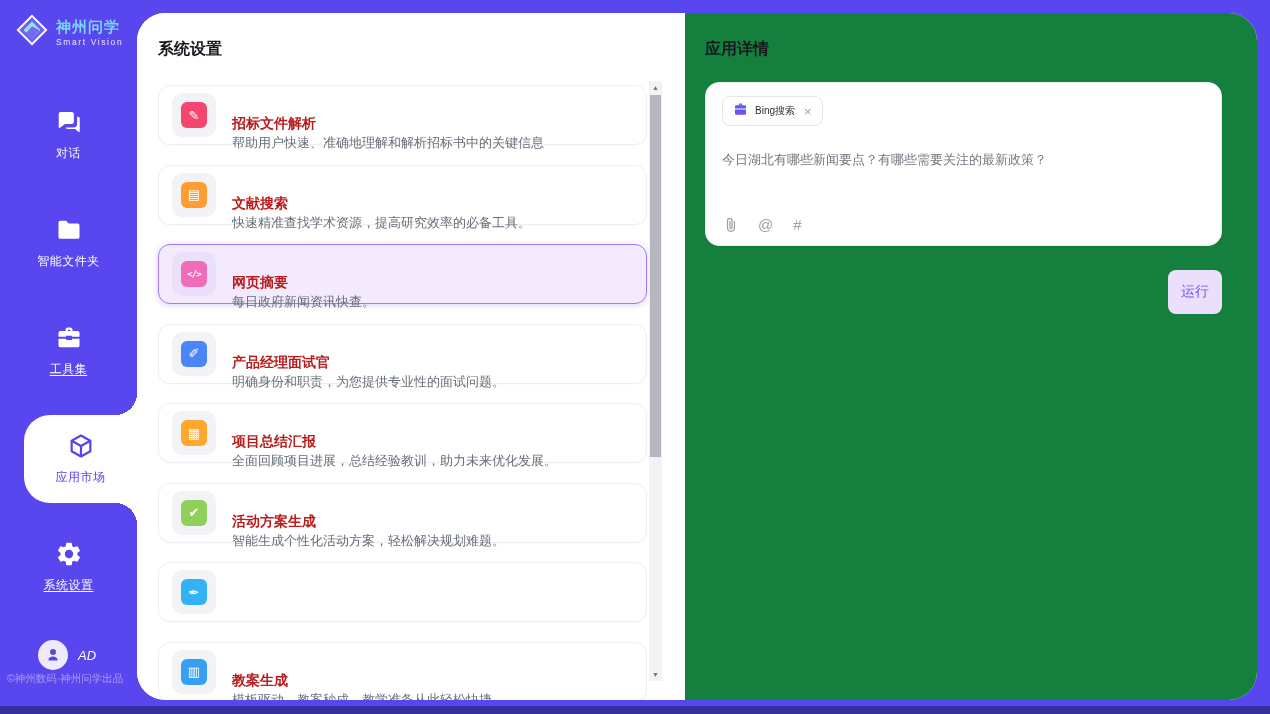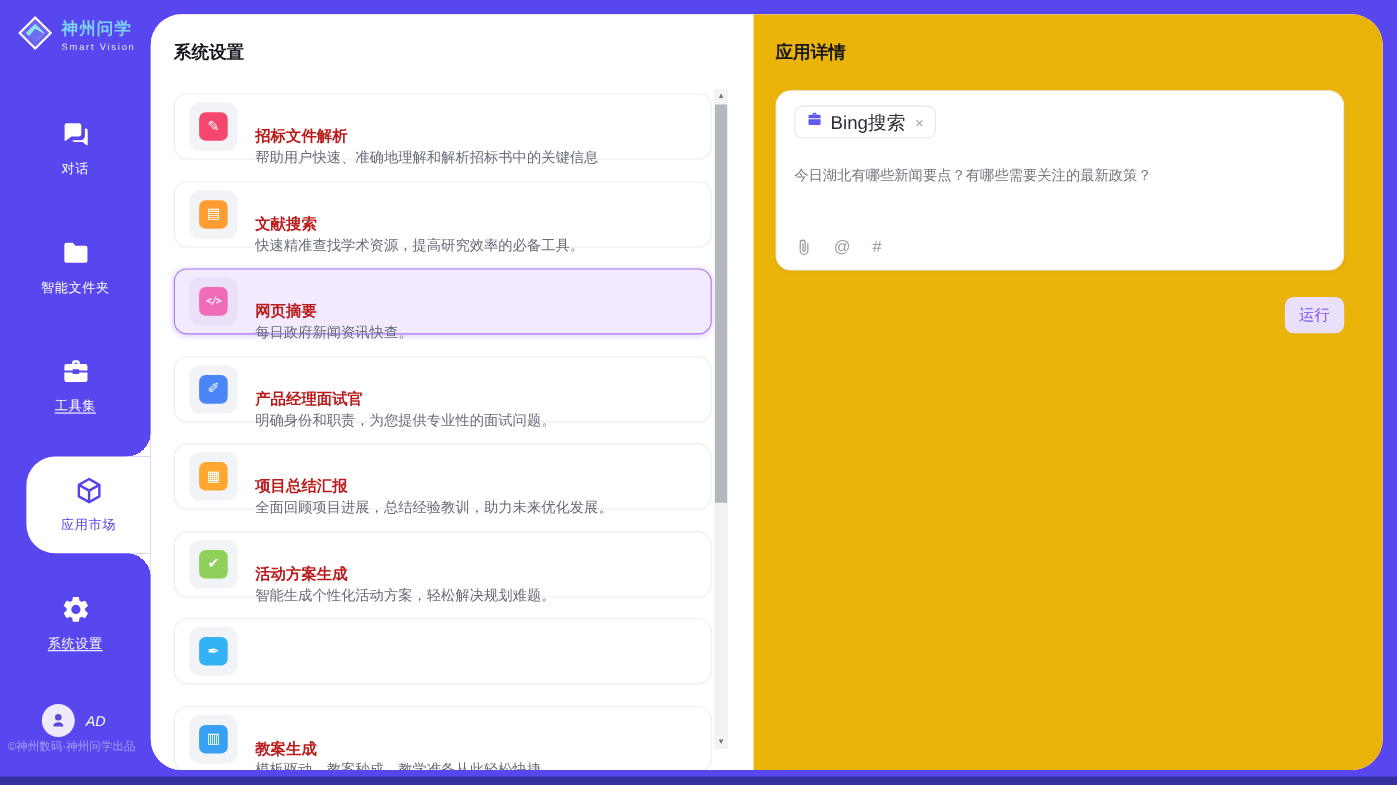--- a/index.html
+++ b/index.html
@@ -44,33 +44,33 @@
   .icon-core{width:26px;height:26px;border-radius:6px;color:#fff;font-size:13px;display:flex;align-items:center;justify-content:center;font-family:"DejaVu Sans",sans-serif;}
   .icon-core.code{font-size:9px;font-weight:bold;letter-spacing:-1px;font-family:"DejaVu Sans Mono",monospace;}
   .app-name{font-size:14px;font-weight:bold;color:#b91c1c;line-height:18px;margin-top:35px;}
   .app-desc{font-size:13px;color:#676d78;margin-top:3px;line-height:16px;white-space:nowrap;}
   
   .scrollbar{position:absolute;left:512px;top:68px;width:13px;height:600px;background:#f2f3f4;}
   .sb-arrow{height:13px;line-height:13px;text-align:center;font-size:7px;color:#6f757e;cursor:pointer;}
   .sb-arrow.down{position:absolute;bottom:0;left:0;width:100%;}
   .sb-thumb{position:absolute;top:14px;left:1px;width:11px;height:362px;background:#b4b7bd;cursor:pointer;}
   
-  .detail-panel{flex:1;background:#eab308;box-sizing:border-box;padding:27px 35px 0 20px;position:relative;}
+  .detail-panel{flex:1;background:#15803d;box-sizing:border-box;padding:27px 35px 0 20px;position:relative;}
   .prompt-card{margin-top:24px;background:#fff;border:1px solid #ebecef;border-radius:14px;height:164px;box-sizing:border-box;
     padding:13px 16px 12px;display:flex;flex-direction:column;box-shadow:0 1px 3px rgba(0,0,0,.03);}
   .tool-tag{display:inline-flex;align-items:center;gap:7px;border:1px solid #e4e6ea;border-radius:8px;height:30px;box-sizing:border-box;
     padding:0 10px;width:max-content;background:#fff;}
   .tool-tag svg{width:15px;height:15px;}
-  .tool-tag-label{font-size:17px;color:#2b2e36;}
+  .tool-tag-label{font-size:10px;color:#2b2e36;}
   .tag-close{color:#9ba1aa;font-size:13px;margin-left:2px;cursor:pointer;line-height:1;}
   .query{margin-top:25px;font-size:13px;color:#72777f;line-height:18px;cursor:text;}
   .attach-row{margin-top:auto;display:flex;align-items:center;gap:20px;color:#9aa0a9;}
   .attach-row .sym{font-size:15px;line-height:16px;cursor:pointer;}
   .attach-row svg{display:block;cursor:pointer;}
-  .run-btn{position:absolute;top:257px;right:35px;width:54px;height:33px;background:#eae0fc;color:#7a52f2;border:none;border-radius:8px;
+  .run-btn{position:absolute;top:257px;right:35px;width:54px;height:44px;background:#eae0fc;color:#7a52f2;border:none;border-radius:8px;
     font-size:14px;cursor:pointer;font-family:inherit;}
   
   .bottom-bar{position:absolute;left:0;bottom:0;width:1270px;height:8px;background:#34319f;}
 </style>
 </head>
 <body>
 
 <aside class="sidebar">
   <div class="logo">
     <span>

